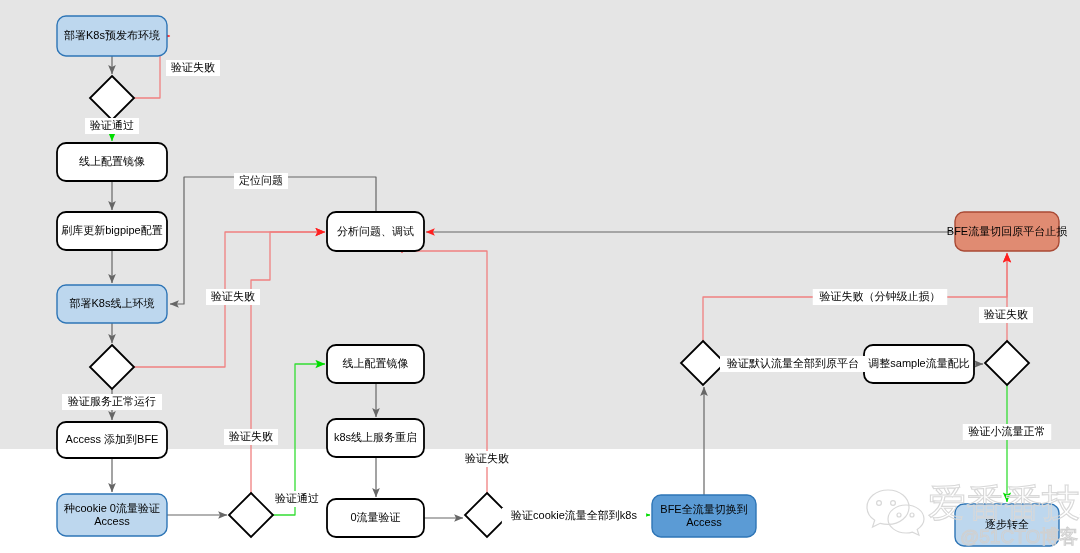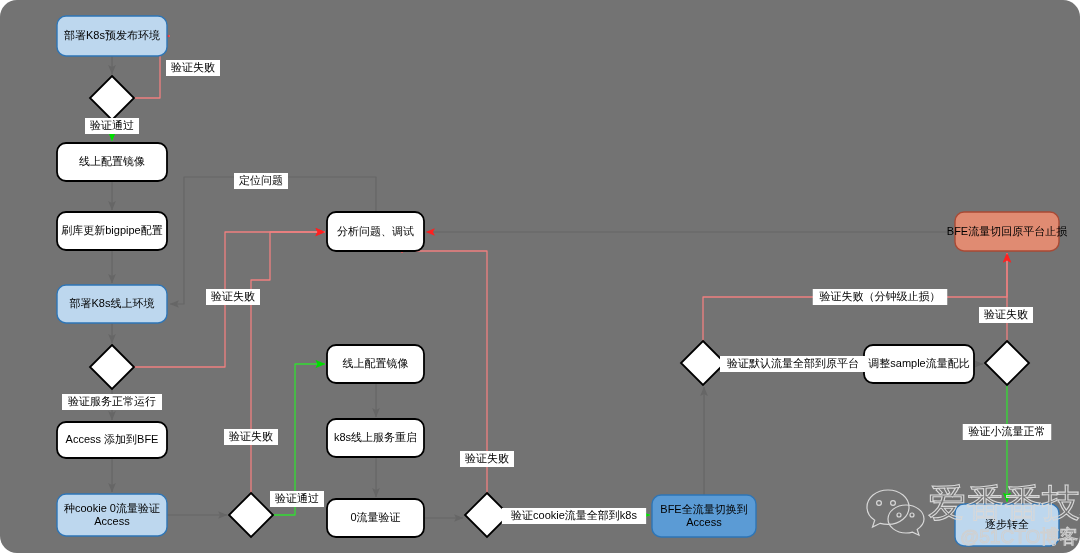--- a/index.html
+++ b/index.html
@@ -1,18 +1,18 @@
 <!DOCTYPE html>
 <html><head>
 <meta charset="utf-8">
 <style>
   html,body{margin:0;padding:0;background:#ffffff;}
   body{width:1080px;height:553px;overflow:hidden;
        font-family:"Liberation Sans","DejaVu Sans",sans-serif;}
-  #canvas{position:relative;width:1080px;height:553px;background:#737373;border-radius:17px;}
+  #canvas{position:relative;width:1080px;height:449px;background:#e5e5e5;}
   svg{position:absolute;left:0;top:0;width:1080px;height:553px;}
   .nlabel{font-size:11px;fill:#000;text-anchor:middle;dominant-baseline:middle;}
   .elabel{font-size:11px;fill:#000;text-anchor:middle;dominant-baseline:middle;}
   .wm-text{font-size:38px;fill:none;stroke:#d8d8d8;stroke-width:1.1;
            font-family:"Liberation Serif","DejaVu Serif",serif;}
   .wm-cto{font-size:19px;fill:none;stroke:#d0d0d0;stroke-width:1;
           font-family:"Liberation Sans",sans-serif;}
 </style>
 </head>
 <body>

